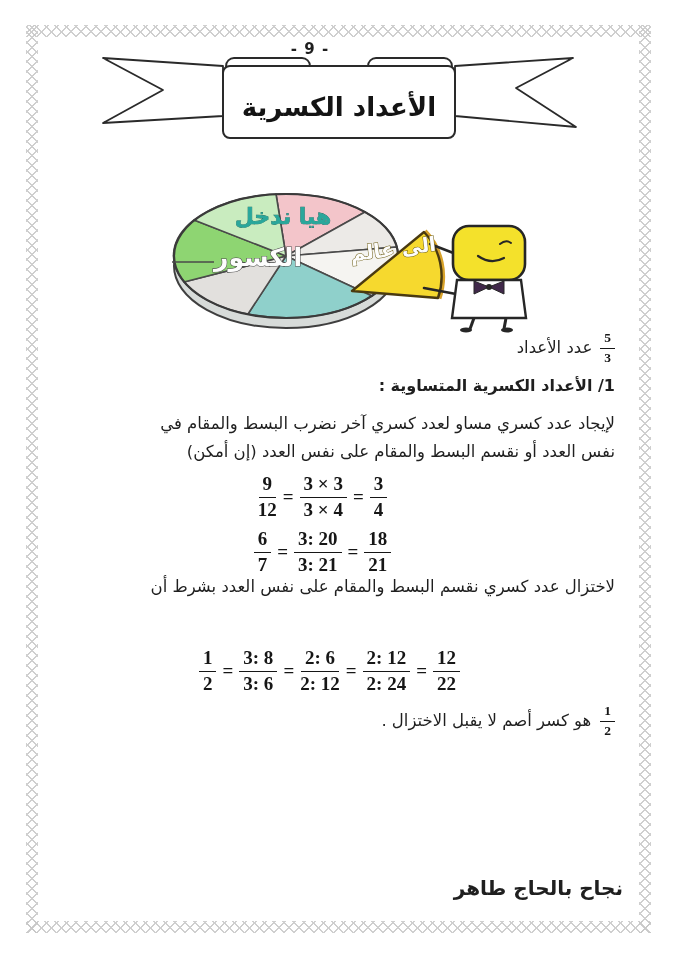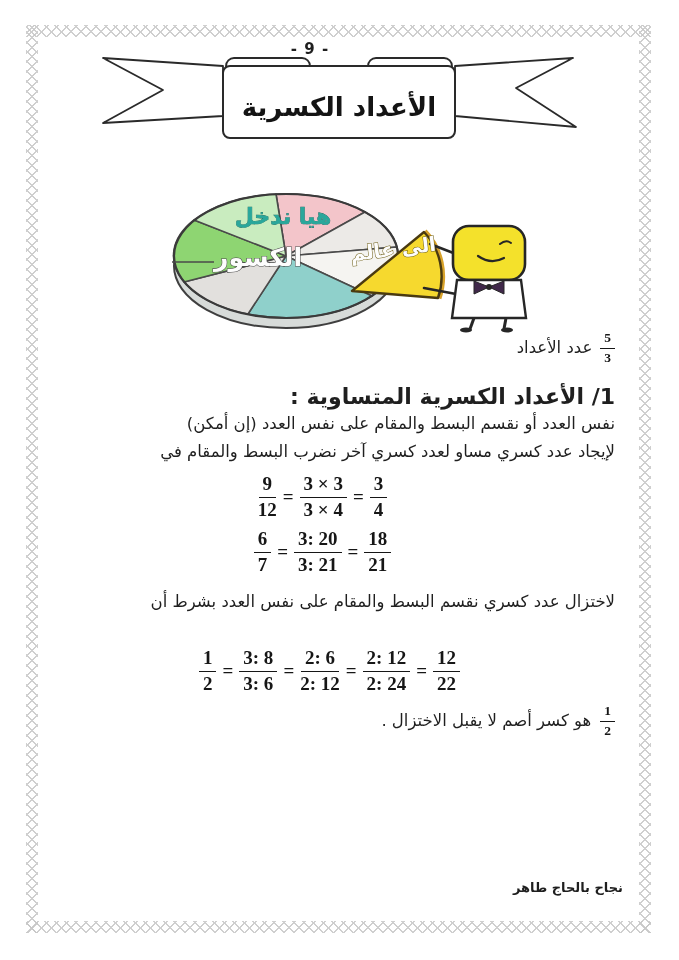--- a/index.html
+++ b/index.html
@@ -24,25 +24,25 @@
     position:absolute;top:40px;left:0;width:620px;text-align:center;
     font-weight:bold;font-size:15px;letter-spacing:1px;
   }
   .banner-svg{position:absolute;left:93px;top:54px;}
   .illustration-svg{position:absolute;left:158px;top:182px;}
   .textline{
     position:absolute;right:64px;direction:rtl;text-align:right;
     font-size:16.5px;line-height:28px;white-space:nowrap;
   }
   .intro{top:331px;display:flex;align-items:center;gap:8px;}
-  .heading{top:372px;font-weight:bold;font-size:22px;margin-top:11px;}
+  .heading{top:372px;font-weight:bold;font-size:16px;}
   .para1{top:410px;}
-  .para2{top:588px;}
+  .para2{top:573px;}
   .noteline{top:704px;display:flex;align-items:center;gap:9px;}
-  .footer{top:874px;right:56px;font-weight:bold;font-size:13px;}
+  .footer{top:874px;right:56px;font-weight:bold;font-size:20px;}
 
   .eq{
     position:absolute;left:0;width:100%;
     display:flex;align-items:center;justify-content:center;
     direction:ltr;font-family:"Liberation Serif",serif;
     font-size:19px;font-weight:600;color:#161616;
   }
   .eq1{top:474px;transform:translateX(-17px);}
   .eq2{top:529px;transform:translateX(-17px);}
   .eq3{top:648px;transform:translateX(-10px);}
@@ -126,22 +126,22 @@
         <span class="den">3</span>
       </span>
     </span>
   <span>عدد الأعداد</span>
   <span class="gap-wide"></span>
 </div>
 
 <div class="textline heading">1/ الأعداد الكسرية المتساوية :</div>
 
 <div class="textline para1">
+  <div>لإيجاد عدد كسري مساو لعدد كسري آخر نضرب البسط والمقام في</div>
   <div>نفس العدد أو نقسم البسط والمقام على نفس العدد (إن أمكن)</div>
-  <div>لإيجاد عدد كسري مساو لعدد كسري آخر نضرب البسط والمقام في</div>
 </div>
 
 <div class="eq eq1">
     <span class="frac">
       <span class="num">9</span>
       <span class="den">12</span>
     </span>
     <span class="op">=</span>
     <span class="frac">
       <span class="num">3 × 3</span>

